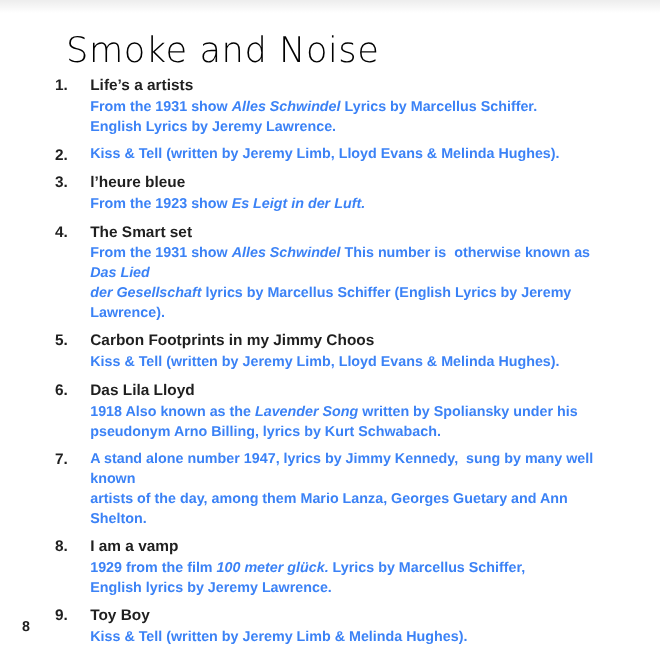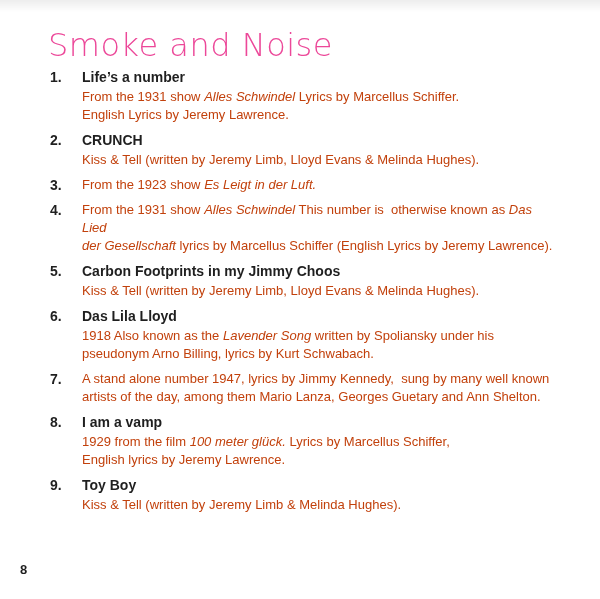--- a/index.html
+++ b/index.html
@@ -18,25 +18,25 @@
   
   .page::before {
     content: "";
     position: absolute; left: 0; top: 0; right: 0; height: 12px;
     background: linear-gradient(to bottom, rgba(0,0,0,0.07), rgba(0,0,0,0));
     pointer-events: none;
   }
   .title {
     margin: 0;
     position: absolute;
-    left: 48px; top: 26px;
+    left: 60px; top: 26px;
     font-size: 32px;
     font-weight: 300;
     letter-spacing: 0.5px;
-    color: #ec4899;
+    color: #000000;
     font-family: "DejaVu Sans", "Liberation Sans", sans-serif;
     font-stretch: semi-condensed;
   }
   .tracks {
     list-style: none;
     margin: 0; padding: 0;
     position: absolute;
     left: 50px; top: 68px;
     width: 510px;
   }
@@ -56,63 +56,65 @@
   .t-title {
     font-weight: bold;
     font-size: 14px;
     line-height: 18px;
     color: #1f1f1f;
     margin-bottom: 2px;
   }
   .t-desc {
     font-size: 13px;
     line-height: 18px;
-    color: #c2410c;
+    color: #3b82f6;
     white-space: pre-wrap;
     max-width: 478px;
+    font-weight: bold;
   }
   .t-desc em { font-style: italic; }
   .page-number {
     position: absolute;
     left: 20px; bottom: 22px;
     font-weight: bold;
     font-size: 13px;
     color: #1f1f1f;
   }
 </style>
 </head>
 <body>
 
 <div class="page">
   <h1 class="title">Smoke and Noise</h1>
   <ol class="tracks">
       <li class="track">
         <span class="num">1.</span>
         <div class="tbody">
-          <div class="t-title">Life’s a number</div>
+          <div class="t-title">Life’s a artists</div>
           <div class="t-desc"><span>From the 1931 show </span><em>Alles Schwindel</em><span> Lyrics by Marcellus Schiffer.
 English Lyrics by Jeremy Lawrence.</span></div>
         </div>
       </li>
       <li class="track">
         <span class="num">2.</span>
         <div class="tbody">
-          <div class="t-title">CRUNCH</div>
           <div class="t-desc"><span>Kiss &amp; Tell (written by Jeremy Limb, Lloyd Evans &amp; Melinda Hughes).</span></div>
         </div>
       </li>
       <li class="track">
         <span class="num">3.</span>
         <div class="tbody">
+          <div class="t-title">l’heure bleue</div>
           <div class="t-desc"><span>From the 1923 show </span><em>Es Leigt in der Luft.</em></div>
         </div>
       </li>
       <li class="track">
         <span class="num">4.</span>
         <div class="tbody">
+          <div class="t-title">The Smart set</div>
           <div class="t-desc"><span>From the 1931 show </span><em>Alles Schwindel</em><span> This number is  otherwise known as </span><em>Das Lied
 der Gesellschaft</em><span> lyrics by Marcellus Schiffer (English Lyrics by Jeremy Lawrence).</span></div>
         </div>
       </li>
       <li class="track">
         <span class="num">5.</span>
         <div class="tbody">
           <div class="t-title">Carbon Footprints in my Jimmy Choos</div>
           <div class="t-desc"><span>Kiss &amp; Tell (written by Jeremy Limb, Lloyd Evans &amp; Melinda Hughes).</span></div>
         </div>

